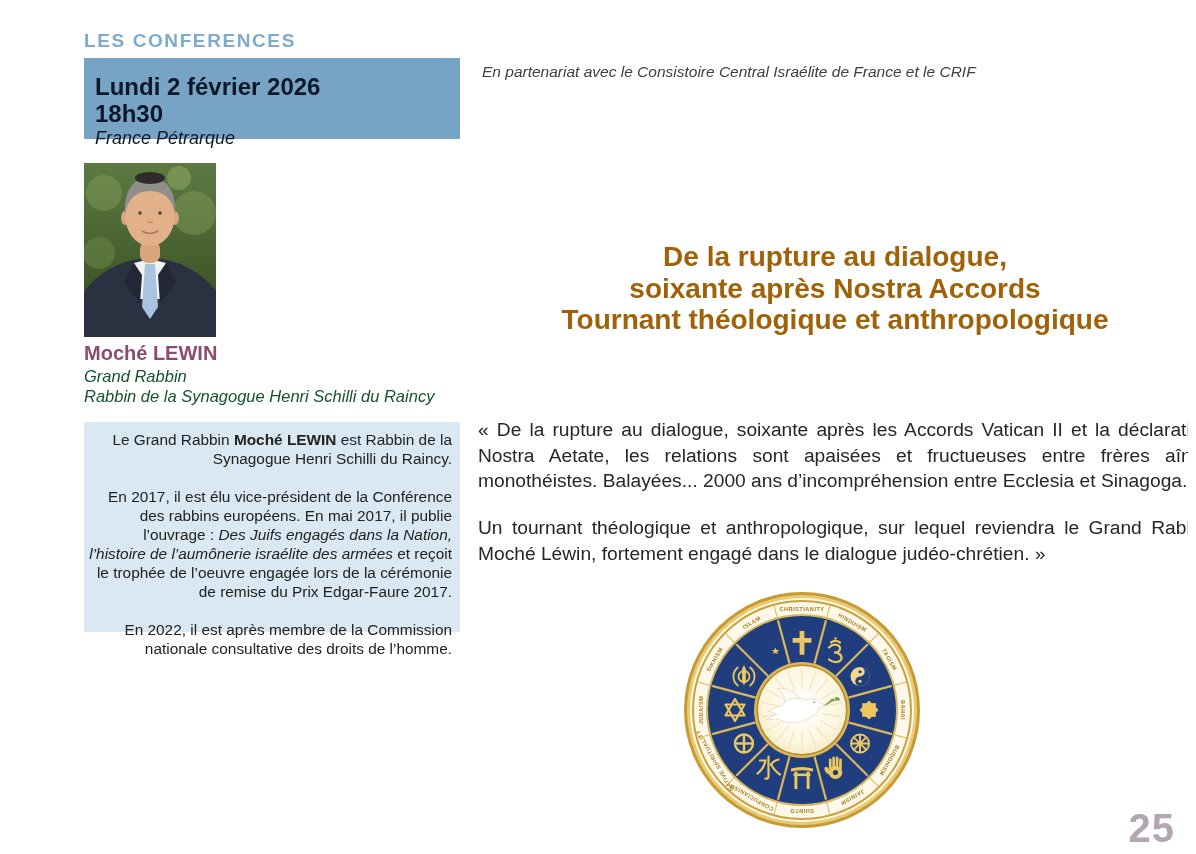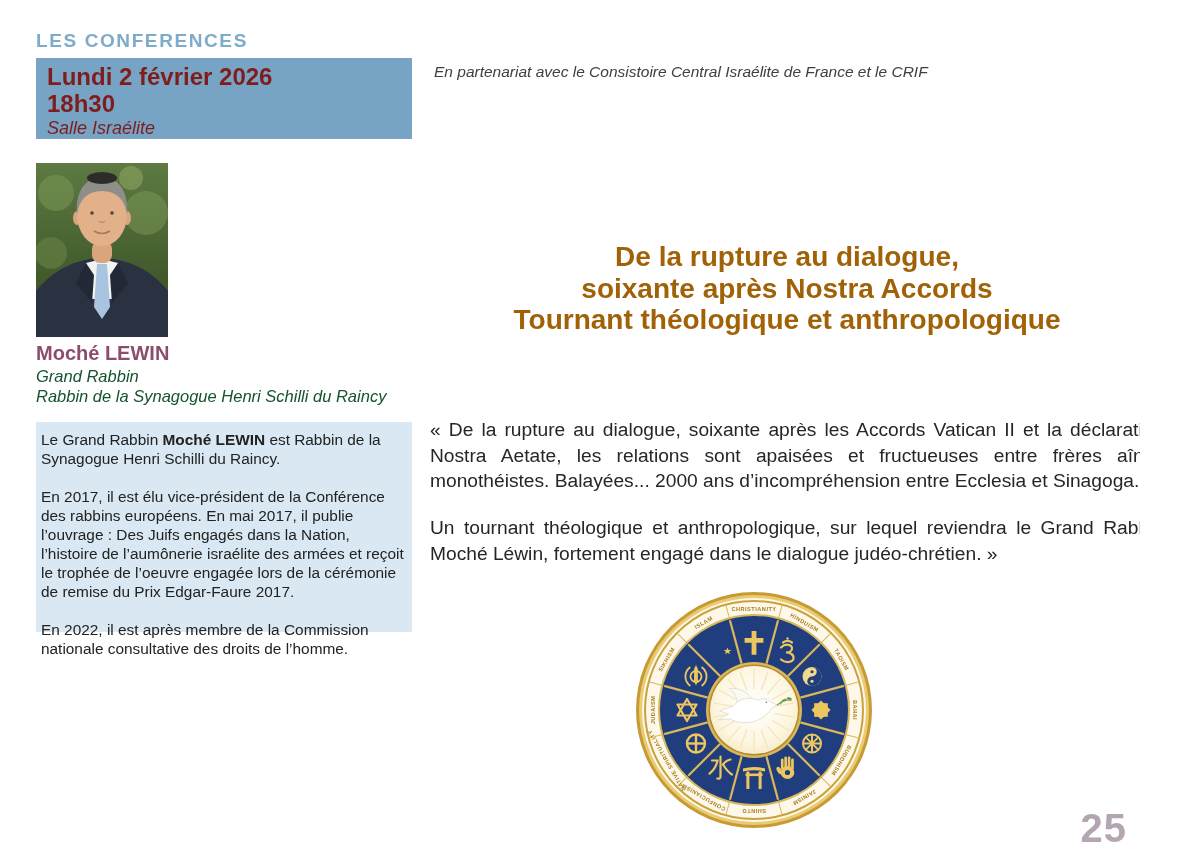--- a/index.html
+++ b/index.html
@@ -1,26 +1,26 @@
 <!DOCTYPE html>
 <html><head>
 <meta charset="utf-8">
 <style>
   html,body { margin:0; padding:0; background:#fff; }
   .page {
     position:relative; width:1140px; height:854px; background:#ffffff;
-    font-family:"Liberation Sans","DejaVu Sans",sans-serif; overflow:hidden;
+    font-family:"Liberation Sans","DejaVu Sans",sans-serif; overflow:hidden;margin-left:48px;
   }
   .section-label {
     position:absolute; left:36px; top:30px;
     font-size:19px; font-weight:bold; letter-spacing:1.6px; color:#7fabcb;
   }
   .date-box {
     position:absolute; left:36px; top:58px; width:376px; height:81px;
-    background:#77a3c4; color:#7f1d1d; box-sizing:border-box; padding:5px 0 0 11px;
+    background:#77a3c4; color:#0f172a; box-sizing:border-box; padding:15px 0 0 11px;
   }
   .date-line,.time-line { font-size:24px; font-weight:bold; line-height:27px; }
   .venue-line { font-size:18px; font-style:italic; line-height:23px; }
   .partnership {
     position:absolute; left:434px; top:63px; width:620px;
     font-size:15.5px; font-style:italic; color:#404040;
   }
   .photo-wrap { position:absolute; left:36px; top:163px; width:132px; height:174px; }
   .speaker-name {
     position:absolute; left:36px; top:342px;
@@ -28,23 +28,23 @@
   }
   .speaker-roles {
     position:absolute; left:36px; top:366px;
     font-size:16.5px; font-style:italic; color:#14532d; line-height:20px;
   }
   .bio-box {
     position:absolute; left:36px; top:422px; width:376px; height:210px;
     background:#d9e8f2; color:#222222; box-sizing:border-box;
     font-size:15.4px; line-height:19px; padding:8px 8px 0 5px;
   }
-  .bio-box p { margin:0 0 19px 0; }
+  .bio-box p { margin:0 0 19px 0;text-align:right; }
   .bio-box .b { font-weight:bold; }
-  .bio-box .i { }
+  .bio-box .i { font-style:italic; }
   .title-block {
     position:absolute; left:420px; top:241px; width:734px; text-align:center;
     color:#a16207; font-weight:bold; font-size:28px; line-height:31.5px;
   }
   .title-sub { }
   .description {
     position:absolute; left:430px; top:417px; width:734px;
     font-size:19.2px; line-height:25.7px; color:#262626; text-align:justify;
   }
   .description p { margin:0; }
@@ -58,21 +58,21 @@
 </head>
 <body>
 
 <div class="page">
 
   <div class="section-label">LES CONFERENCES</div>
 
   <div class="date-box">
     <div class="date-line">Lundi 2 février 2026</div>
     <div class="time-line">18h30</div>
-    <div class="venue-line">Salle Israélite</div>
+    <div class="venue-line">France Pétrarque</div>
   </div>
 
   <div class="partnership">En partenariat avec le Consistoire Central Israélite de France et le CRIF</div>
 
   <div class="photo-wrap">
     <svg viewBox="0 0 132 174" width="132" height="174">
       <defs>
         <linearGradient id="pbg" x1="0" y1="0" x2="0" y2="1">
           <stop offset="0" stop-color="#5d7a43"></stop>
           <stop offset="1" stop-color="#33491f"></stop>

